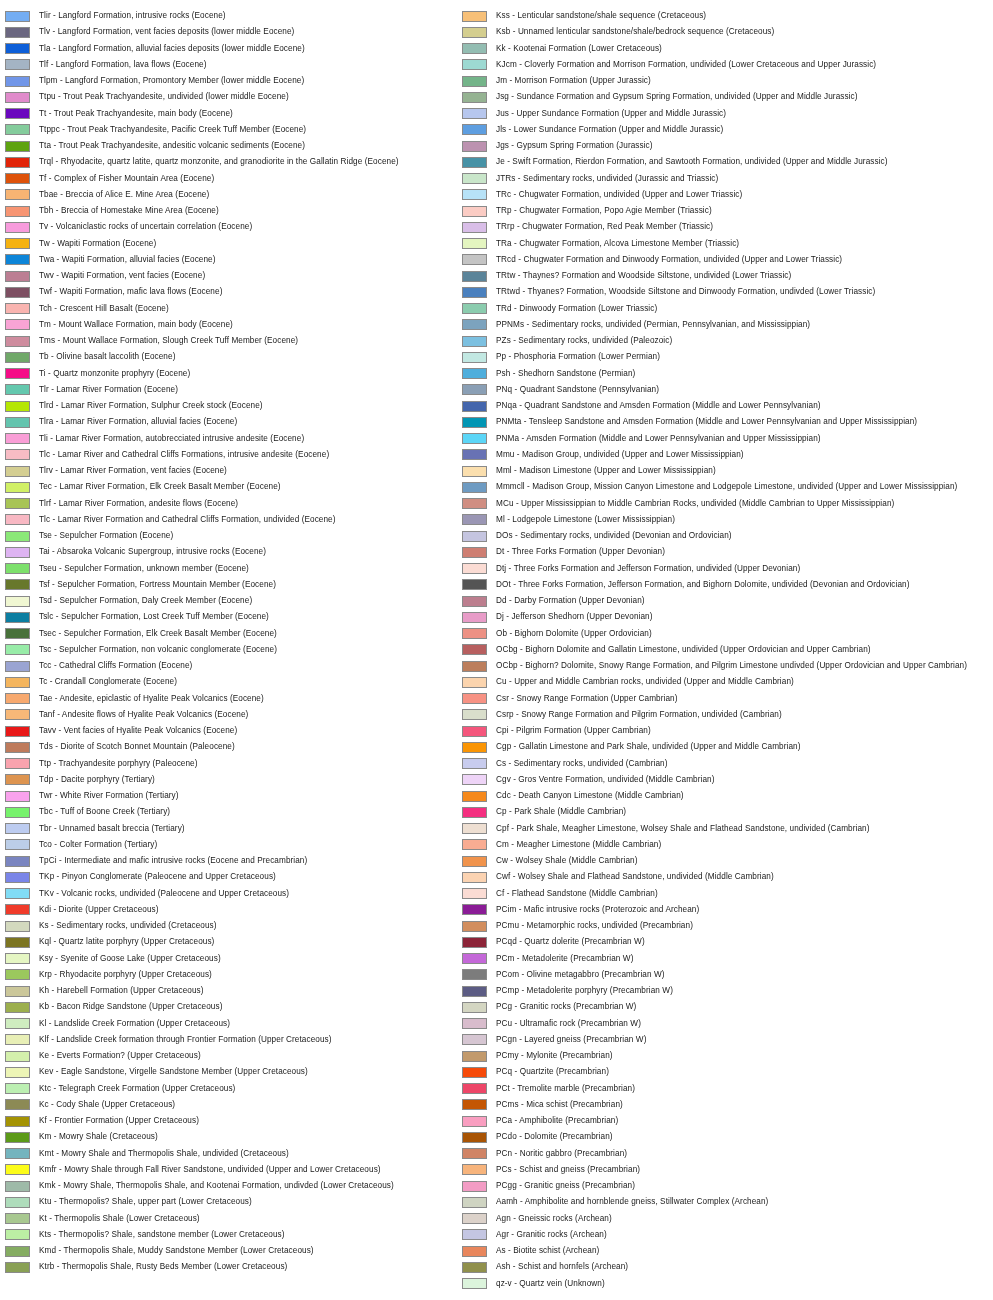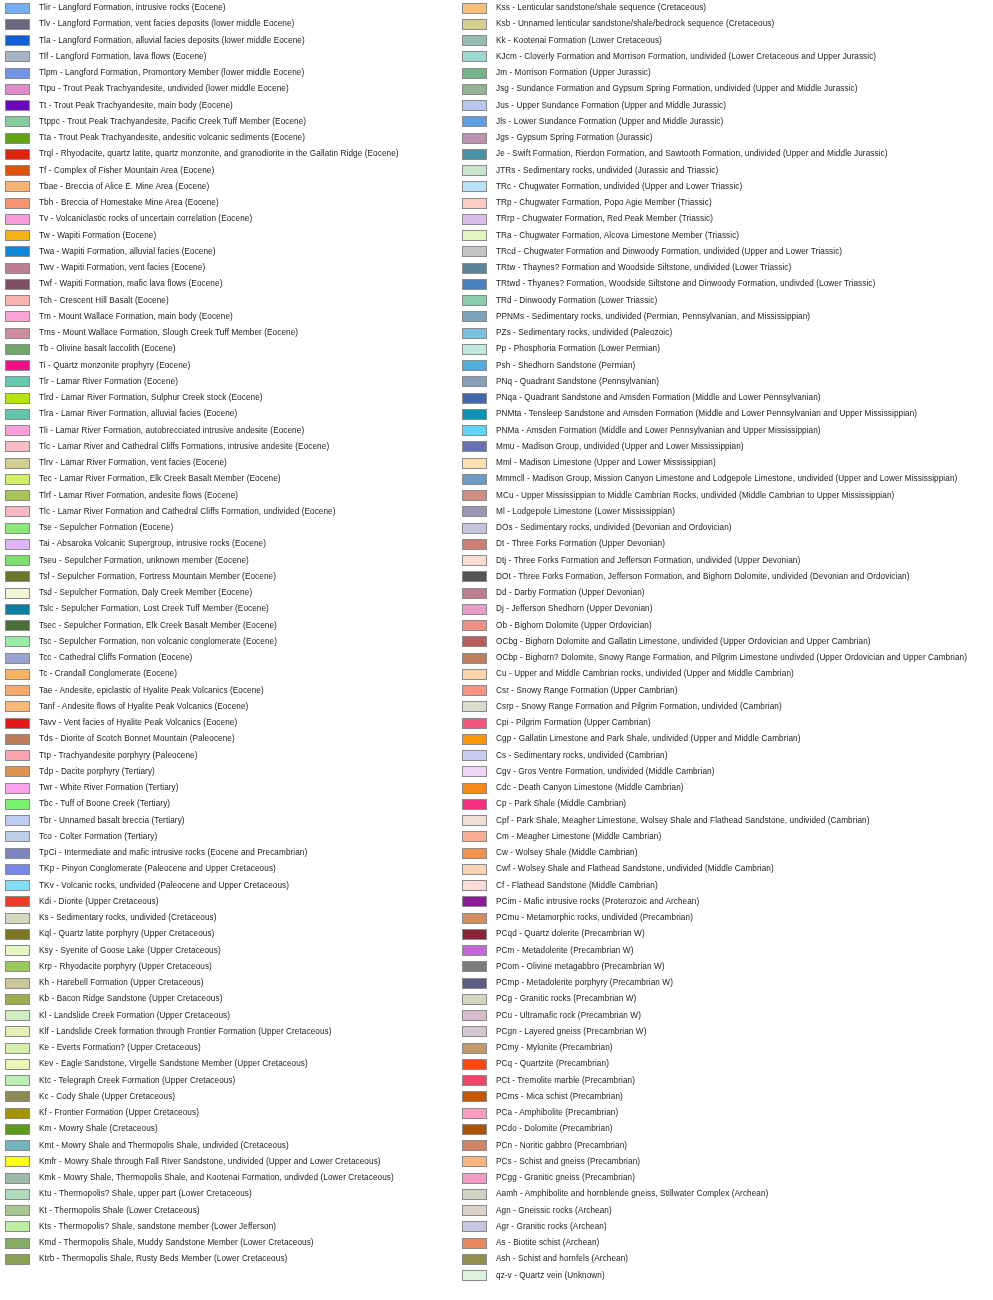--- a/index.html
+++ b/index.html
@@ -14,21 +14,21 @@
     overflow: hidden;
   }
   #legend-root {
     position: relative;
     width: 993px;
     height: 1300px;
     box-sizing: border-box;
   }
   .legend-column {
     position: absolute;
-    top: 0;
+    top: 8px;
     width: 490px;
   }
   #legend-column-left { left: 2px; }
   #legend-column-right { left: 459px; }
 
   .legend-item {
     display: flex;
     align-items: center;
     height: 16.25px;
     line-height: 16.25px;
@@ -349,21 +349,21 @@
       <div class="legend-item">
         <div class="swatch" style="background: rgb(174, 220, 187);"></div>
         <div class="legend-label">Ktu - Thermopolis? Shale, upper part (Lower Cretaceous)</div>
       </div>
       <div class="legend-item">
         <div class="swatch" style="background: rgb(168, 200, 144);"></div>
         <div class="legend-label">Kt - Thermopolis Shale (Lower Cretaceous)</div>
       </div>
       <div class="legend-item">
         <div class="swatch" style="background: rgb(188, 239, 164);"></div>
-        <div class="legend-label">Kts - Thermopolis? Shale, sandstone member (Lower Jefferson)</div>
+        <div class="legend-label">Kts - Thermopolis? Shale, sandstone member (Lower Cretaceous)</div>
       </div>
       <div class="legend-item">
         <div class="swatch" style="background: rgb(133, 172, 98);"></div>
         <div class="legend-label">Kmd - Thermopolis Shale, Muddy Sandstone Member (Lower Cretaceous)</div>
       </div>
       <div class="legend-item">
         <div class="swatch" style="background: rgb(137, 160, 85);"></div>
         <div class="legend-label">Ktrb - Thermopolis Shale, Rusty Beds Member (Lower Cretaceous)</div>
       </div>
     </div>

